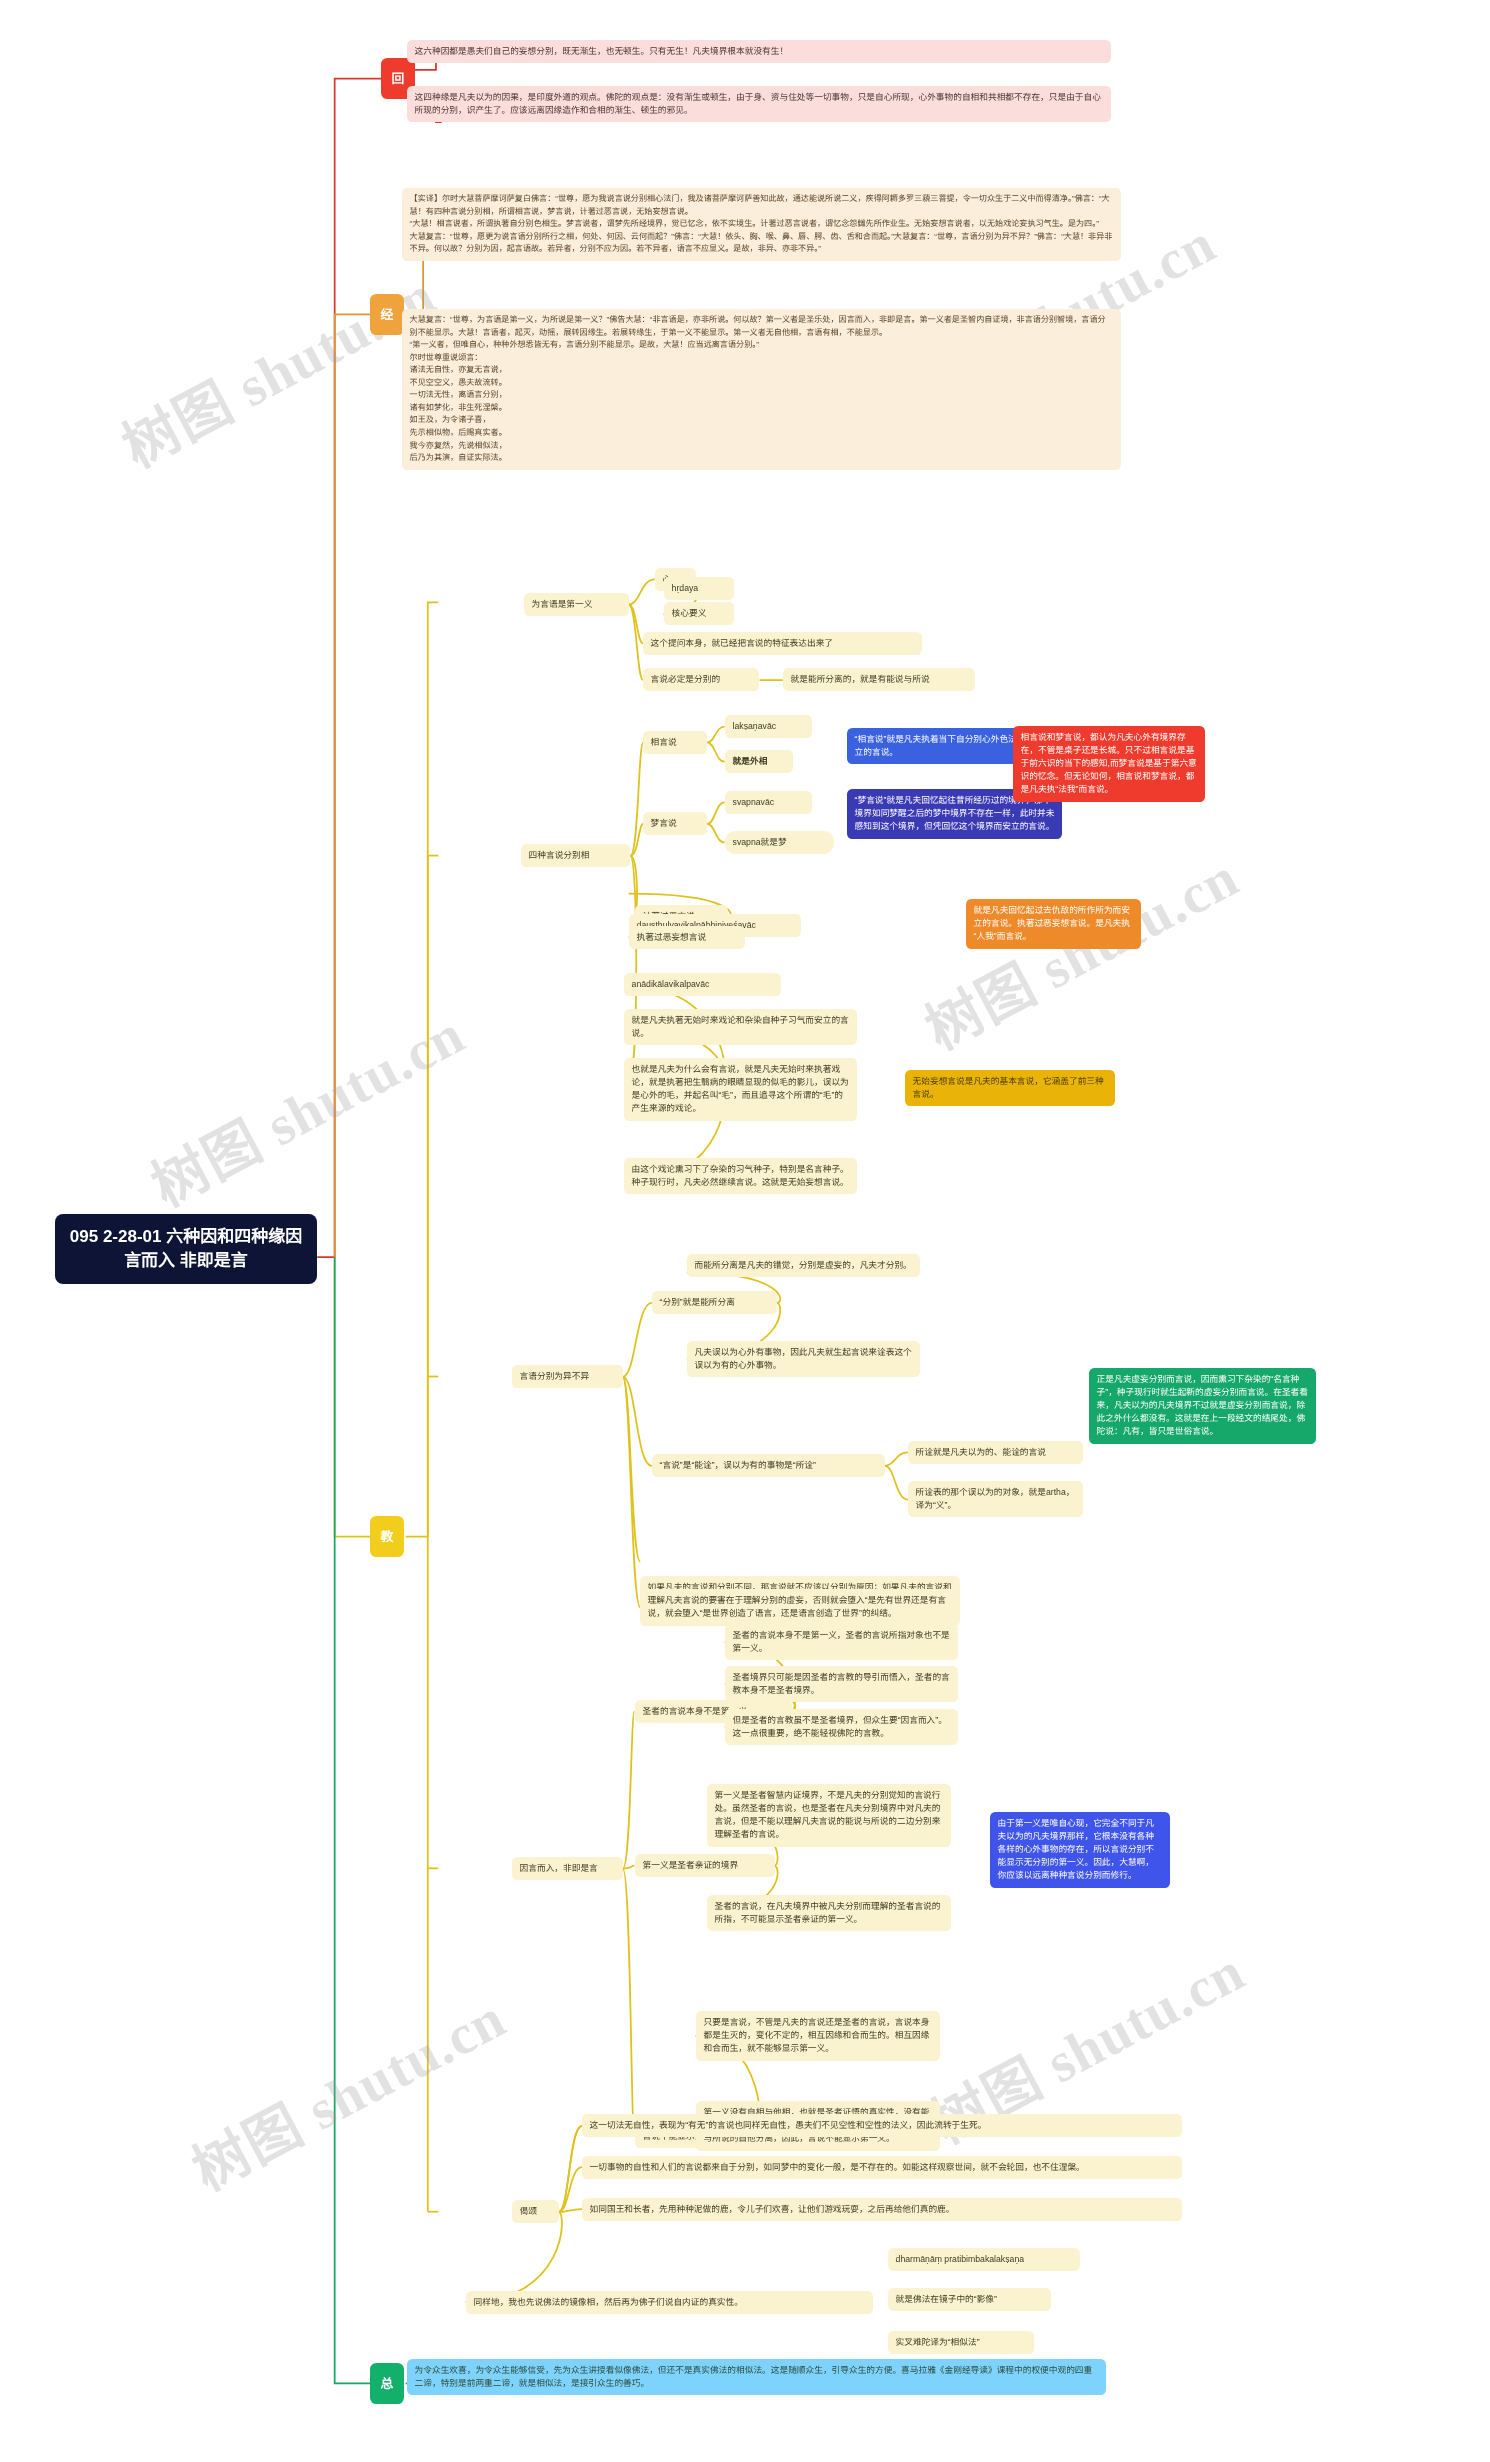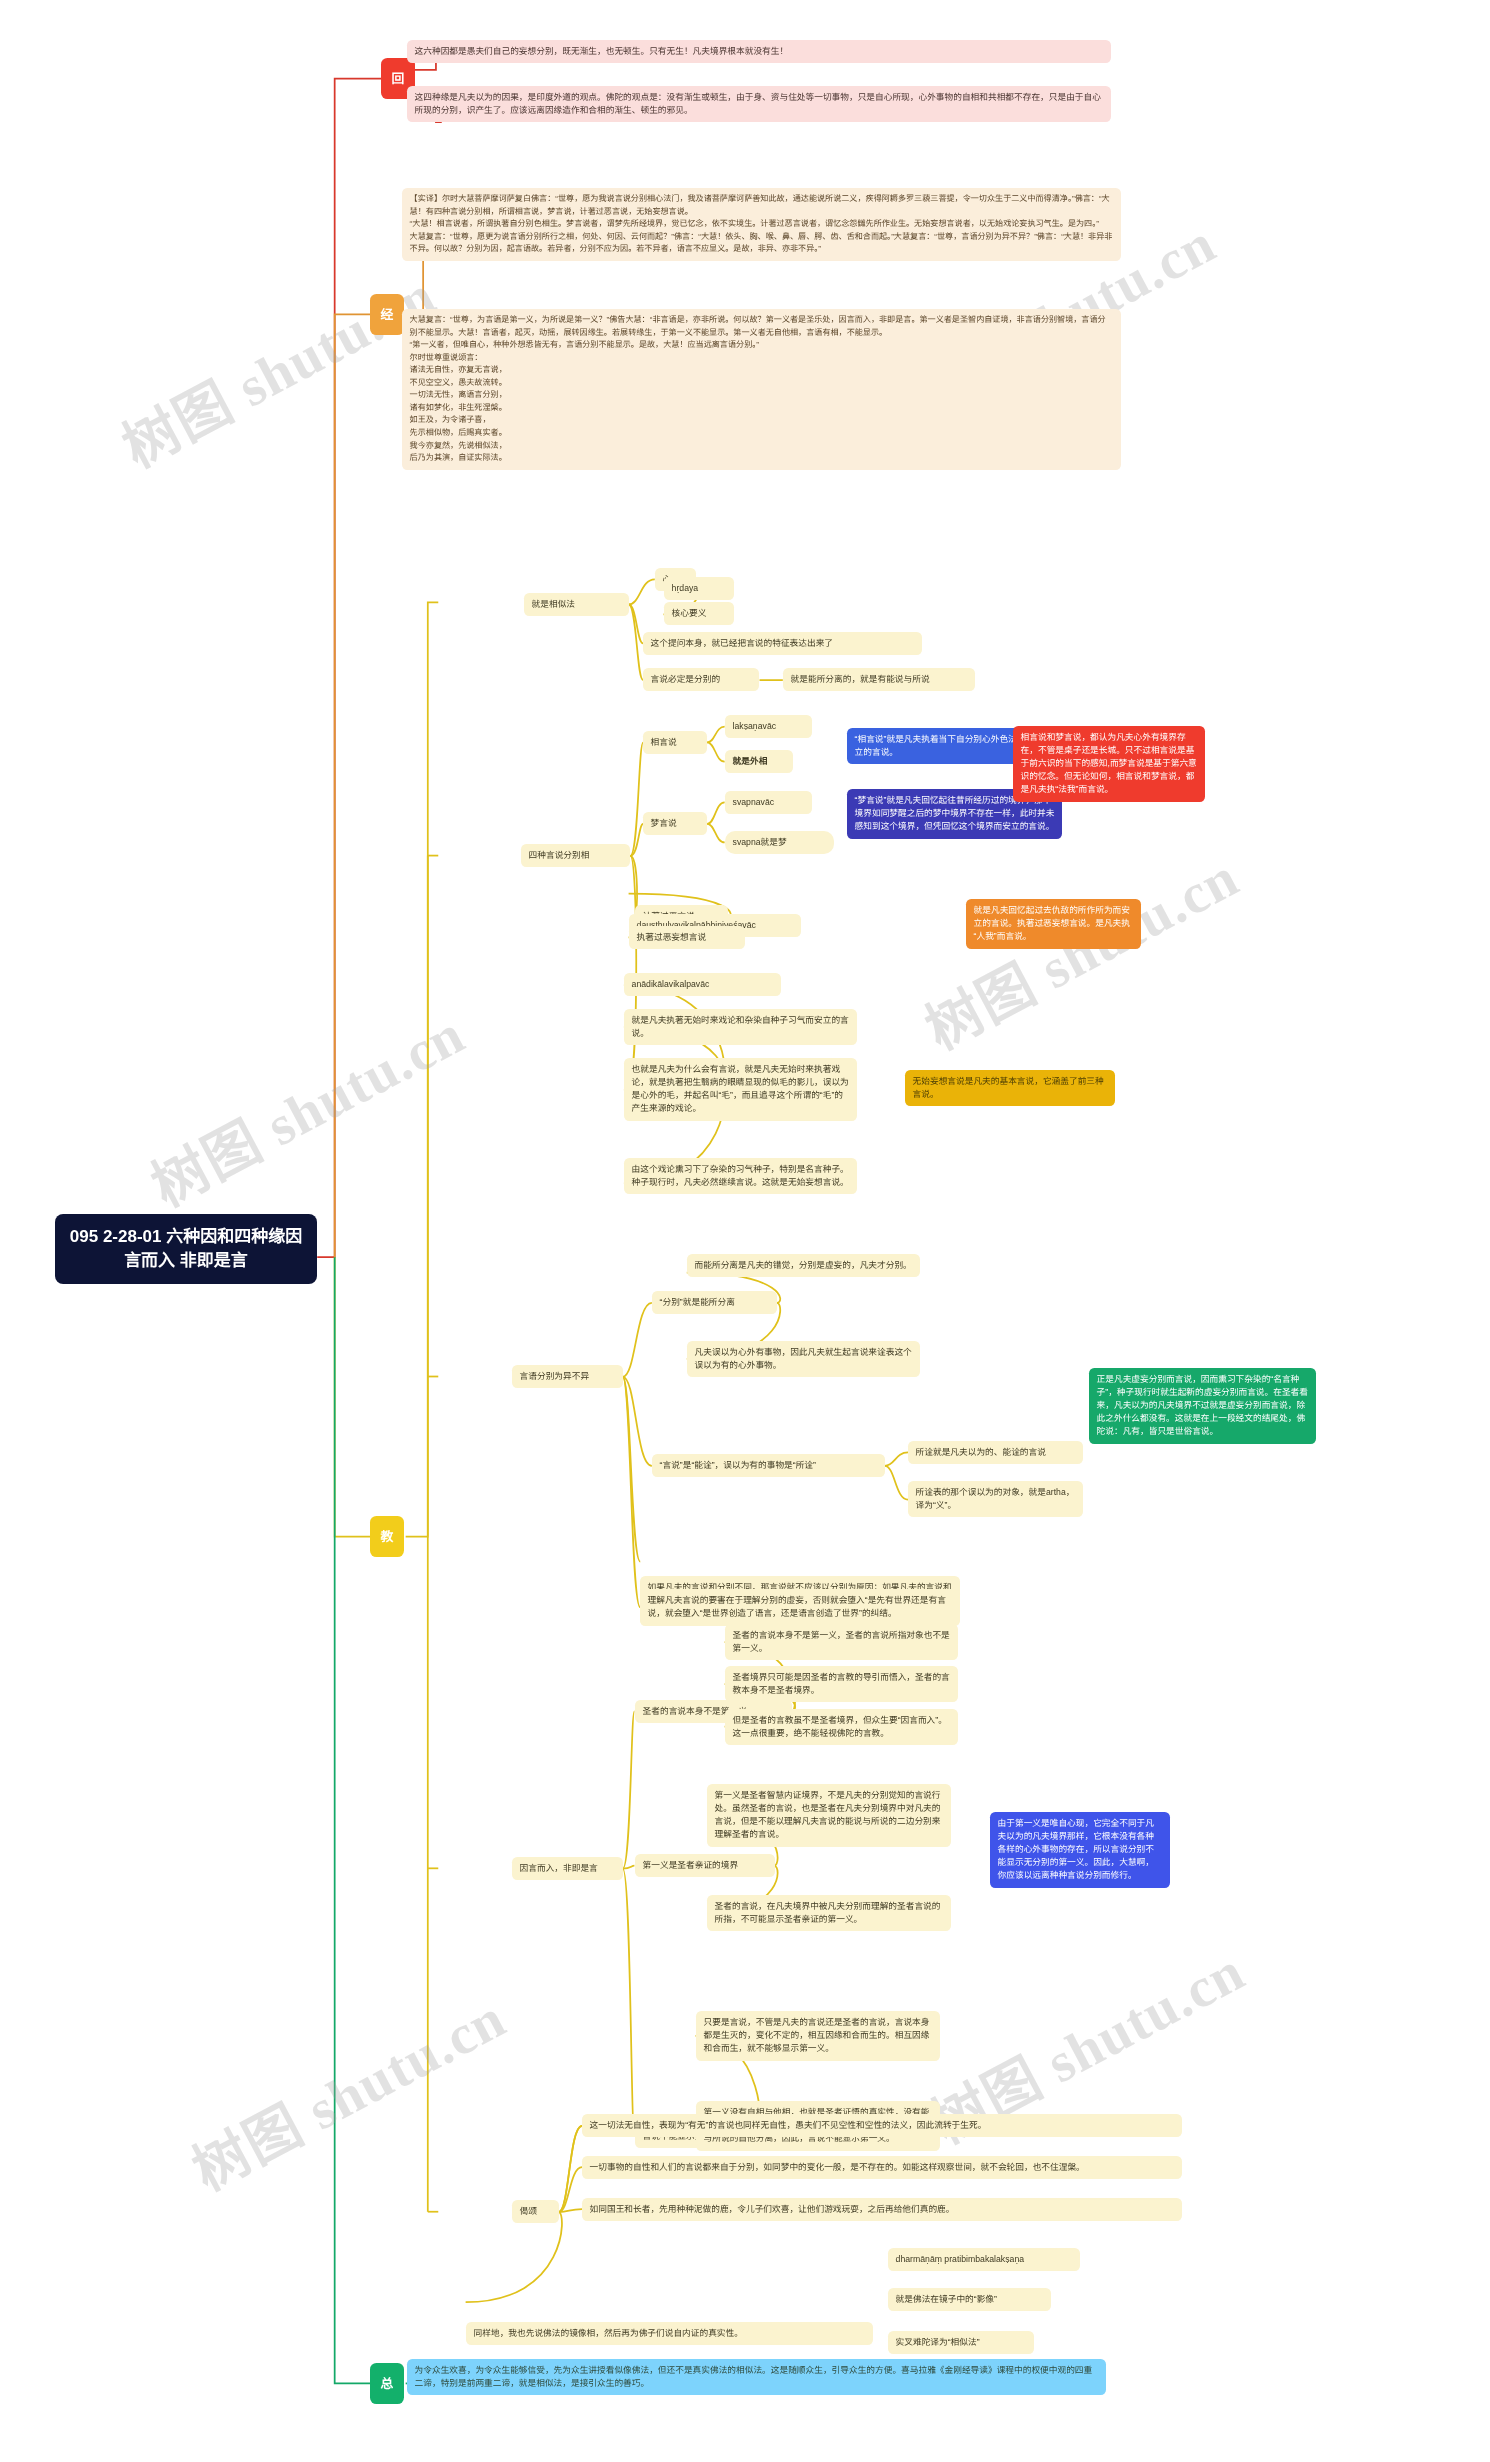--- a/index.html
+++ b/index.html
@@ -191,21 +191,21 @@
 不见空空义，愚夫故流转。
 一切法无性，离语言分别，
 诸有如梦化，非生死涅槃。
 如王及，为令诸子喜，
 先示相似物，后赐真实者。
 我今亦复然，先说相似法，
 后乃为其演，自证实际法。</div>
 
 <div class="node chip chip-jiao" style="left:370px; top:1516px; width:34px; height:41px;">教</div>
 
-<div class="node yellow" style="left:524px; top:593px; width:105px;">就是相似法</div>
+<div class="node yellow" style="left:524px; top:593px; width:105px;">为言语是第一义</div>
 
 <div class="node yellow" style="left:655px; top:568px; width:41px;">心</div>
 
 <div class="node yellow" style="left:664px; top:577px; width:70px;">hṛdaya</div>
 
 <div class="node yellow" style="left:664px; top:602px; width:70px;">核心要义</div>
 
 <div class="node yellow" style="left:643px; top:632px; width:279px;">这个提问本身，就已经把言说的特征表达出来了</div>
 
 <div class="node yellow" style="left:643px; top:668px; width:116px;">言说必定是分别的</div>
@@ -268,21 +268,21 @@
 <div class="node yellow" style="left:696px; top:2011px; width:244px;">只要是言说，不管是凡夫的言说还是圣者的言说，言说本身都是生灭的，变化不定的，相互因缘和合而生的。相互因缘和合而生，就不能够显示第一义。</div>
 <div class="node yellow" style="left:696px; top:2101px; width:244px;">第一义没有自相与他相，也就是圣者证悟的真实性，没有能证与所证的自他分离。言说有他相，也就是言说一定有能说与所说的自他分离，因此，言说不能显示第一义。</div>
 
 <div class="node cb-blue2" style="left:990px; top:1812px; width:180px;">由于第一义是唯自心现，它完全不同于凡夫以为的凡夫境界那样，它根本没有各种各样的心外事物的存在，所以言说分别不能显示无分别的第一义。因此，大慧啊，你应该以远离种种言说分别而修行。</div>
 
 <div class="node yellow" style="left:512px; top:2200px; width:47px;">偈颂</div>
 
 <div class="node yellow" style="left:582px; top:2114px; width:600px;">这一切法无自性，表现为“有无”的言说也同样无自性，愚夫们不见空性和空性的法义，因此流转于生死。</div>
 <div class="node yellow" style="left:582px; top:2156px; width:600px;">一切事物的自性和人们的言说都来自于分别，如同梦中的变化一般，是不存在的。如能这样观察世间，就不会轮回，也不住涅槃。</div>
 <div class="node yellow" style="left:582px; top:2198px; width:600px;">如同国王和长者，先用种种泥做的鹿，令儿子们欢喜，让他们游戏玩耍，之后再给他们真的鹿。</div>
-<div class="node yellow" style="left:466px; top:2291px; width:407px;margin-top:31px;">同样地，我也先说佛法的镜像相，然后再为佛子们说自内证的真实性。</div>
+<div class="node yellow" style="left:466px; top:2291px; width:407px;">同样地，我也先说佛法的镜像相，然后再为佛子们说自内证的真实性。</div>
 
 <div class="node yellow" style="left:888px; top:2248px; width:192px;">dharmāṇāṃ pratibimbakalakṣaṇa</div>
 <div class="node yellow" style="left:888px; top:2288px; width:163px;">就是佛法在镜子中的“影像”</div>
 <div class="node yellow" style="left:888px; top:2331px; width:146px;">实叉难陀译为“相似法”</div>
 
 <div class="node chip chip-zong" style="left:370px; top:2363px; width:34px; height:41px;">总</div>
 
 <div class="node mint" style="left:407px; top:2359px; width:699px;">为令众生欢喜，为令众生能够信受，先为众生讲授看似像佛法，但还不是真实佛法的相似法。这是随顺众生，引导众生的方便。喜马拉雅《金刚经导读》课程中的权便中观的四重二谛，特别是前两重二谛，就是相似法，是接引众生的善巧。</div>
 
 

